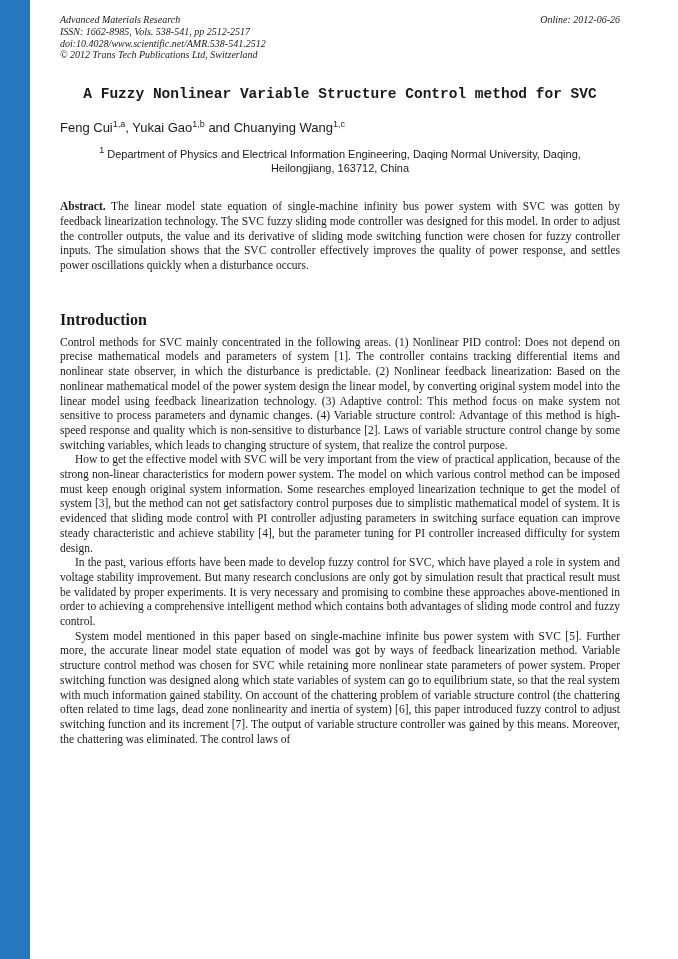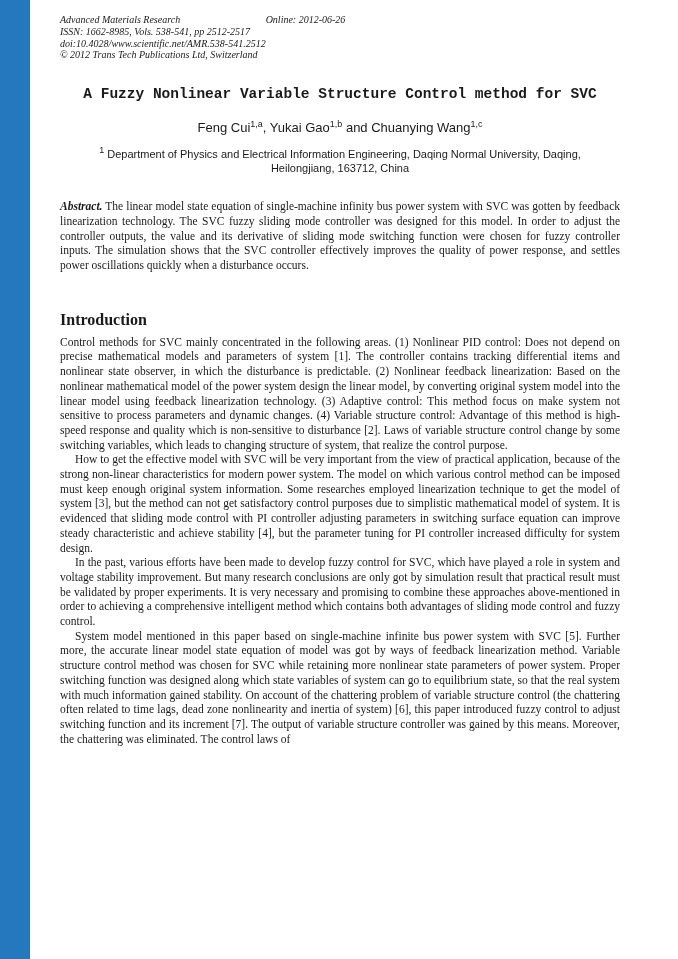--- a/index.html
+++ b/index.html
@@ -22,41 +22,41 @@
   }
   .page {
     position: absolute;
     left: 30px; top: 0;
     width: 648px;
     height: 959px;
     padding: 14px 58px 10px 30px;
   }
   .pub-header {
     display: flex;
-    justify-content: flex-start;
+    justify-content: space-between;
     align-items: flex-start;
     font-style: italic;
     font-size: 10px;
     line-height: 11.8px;
     font-family: "Liberation Serif", serif;
   }
   .pub-left div { white-space: nowrap; }
   .pub-right { white-space: nowrap; }
   .title {
     font-family: Liberation Mono, monospace;
     font-weight: bold;
     font-size: 14.5px;
     text-align: center;
     margin: 24px 0 0 0;
     line-height: 18px;
   }
   .authors {
     font-family: "Liberation Sans", sans-serif;
     font-size: 13px;
-    text-align: center;
+    text-align: left;
     margin-top: 16px;
     line-height: 17px;
   }
   .authors sup, .affiliation sup, .emails sup {
     font-size: 9px;
     line-height: 0;
   }
   .affiliation {
     font-family: "Liberation Sans", sans-serif;
     font-size: 11px;
@@ -78,21 +78,21 @@
     margin-top: 22px;
     line-height: 14px;
   }
   .keywords .kw-label { font-weight: bold; }
   .abstract {
     font-size: 11.5px;
     line-height: 14.7px;
     text-align: justify;
     margin-top: 24px;
   }
-  .abstract .abs-label { font-weight: bold; font-style: italic; }
+  .abstract .abs-label { font-weight: bold; }
   .section-heading {
     font-size: 16px;
     font-weight: bold;
     margin: 39px 0 0 0;
     line-height: 15px;
   }
   .body-para {
     font-size: 11.5px;
     line-height: 14.7px;
     text-align: justify;

